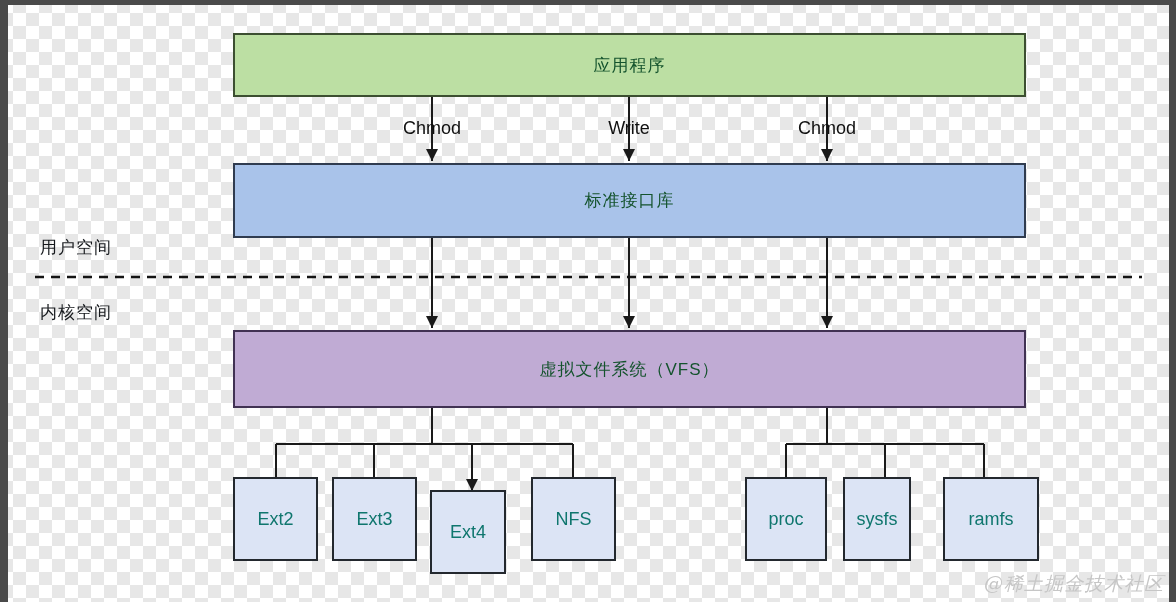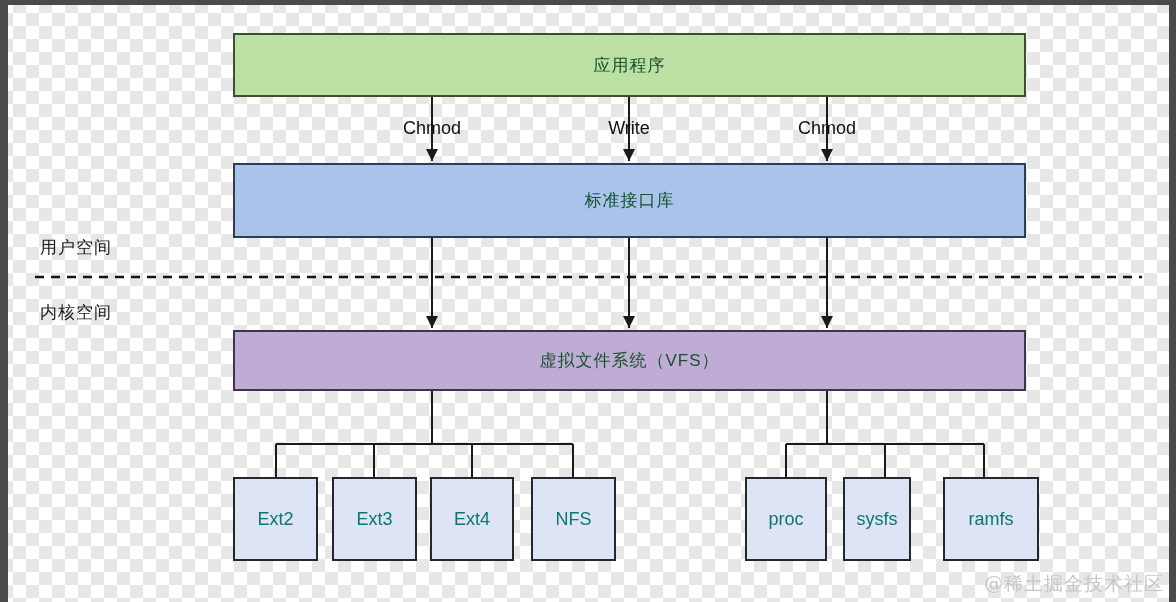--- a/index.html
+++ b/index.html
@@ -31,21 +31,21 @@
     display: flex;
     align-items: center;
     justify-content: center;
     font-size: 17px;
     letter-spacing: 1px;
     color: #14532d;
     z-index: 2;
   }
   .bar-app    { top: 33px;  height: 64px; background: var(--app-fill, #bcdfa3);    border-color:#3c4f31; }
   .bar-stdlib { top: 163px; height: 75px; background: var(--stdlib-fill, #a9c3ea); border-color:#303c50; }
-  .bar-vfs    { top: 330px; height: 61px; background: var(--vfs-fill, #c0abd4);    border-color:#413253; }
+  .bar-vfs    { top: 330px; height: 78px; background: var(--vfs-fill, #c0abd4);    border-color:#413253; }
 
   .syscall-label {
     position: absolute;
     top: 118px;
     transform: translateX(-50%);
     font-size: 18px;
     color: #101010;
     z-index: 2;
   }
   .syscall-read  { left: 432px; }
@@ -72,35 +72,36 @@
     border: 2px solid #23282e;
     display: flex;
     align-items: center;
     justify-content: center;
     font-size: 18px;
     color: #0f766e;
     z-index: 2;
   }
   .fs-ext2  { left: 233px; }
   .fs-ext3  { left: 332px; }
-  .fs-ext4  { left: 430px; width: 84px; }
+  .fs-ext4  { left: 430px; width: 76px; margin-top: 13px; }
   .fs-nfs   { left: 531px; }
   .fs-proc  { left: 745px; width: 82px; }
   .fs-sysfs { left: 843px; width: 68px; }
   .fs-ramfs { left: 943px; width: 96px; }
 
   .watermark {
     position: absolute;
     right: 12px;
     bottom: 5px;
     font-family: "DejaVu Serif", serif;
     font-size: 19px;
     color: var(--watermark, #c6c6c6);
     z-index: 4;
     letter-spacing: 1px;
+    font-style: italic;
   }
 </style>
 </head>
 <body>
 
 <div class="canvas">
 
   <svg class="connectors" width="1176" height="602" viewBox="0 0 1176 602" aria-hidden="true">
     <defs>
       <marker id="arrow" viewBox="0 0 10 10" refX="10" refY="5" markerWidth="6" markerHeight="6" orient="auto">

